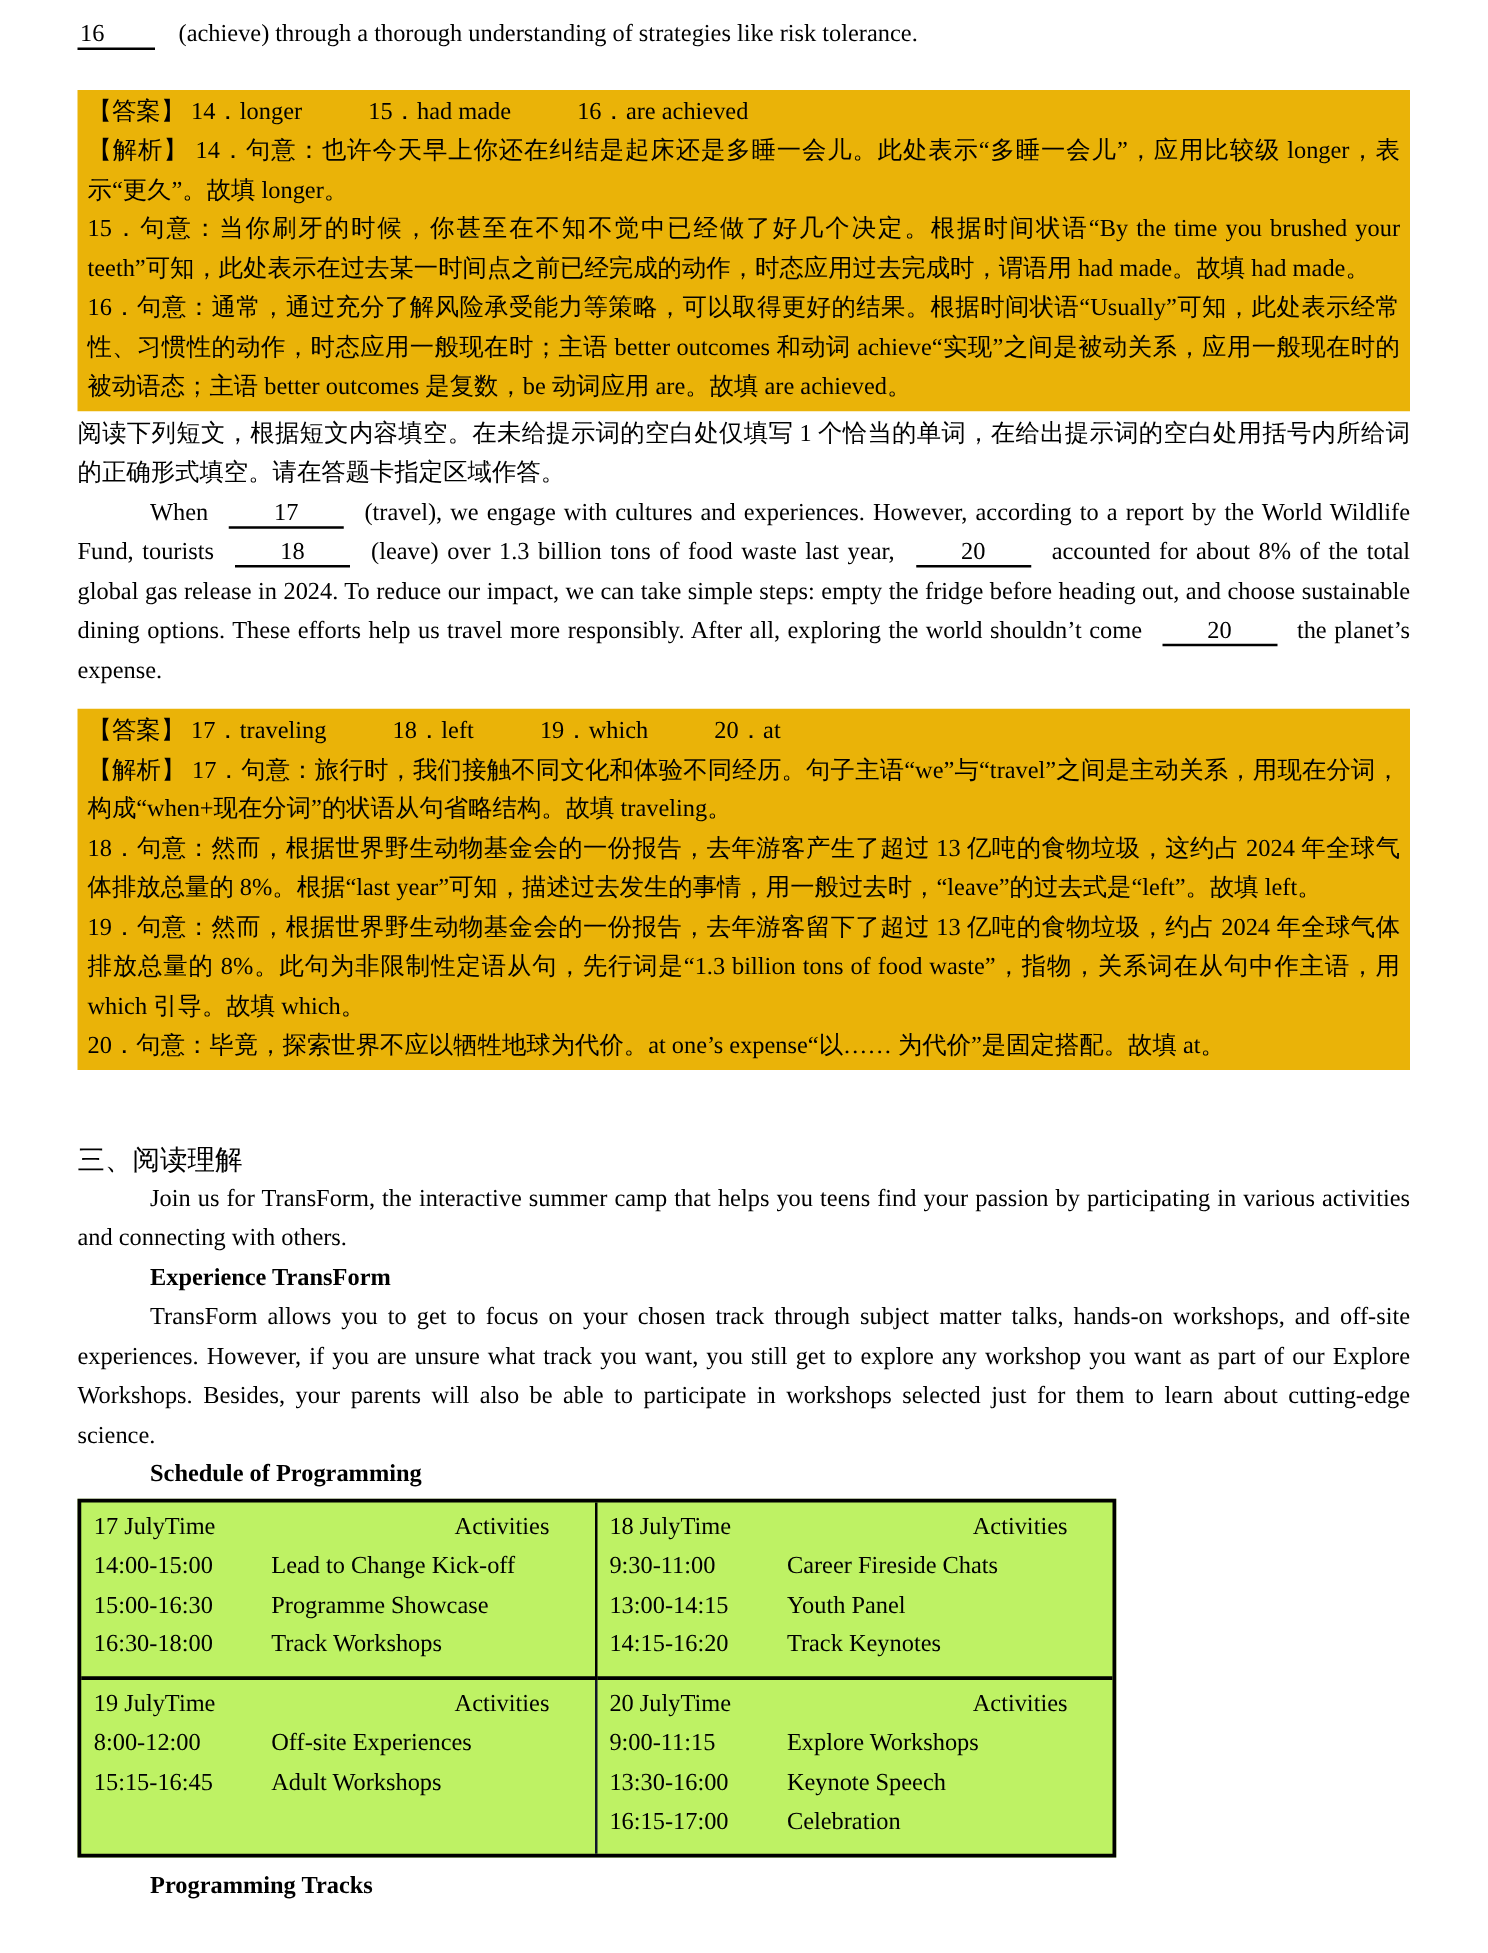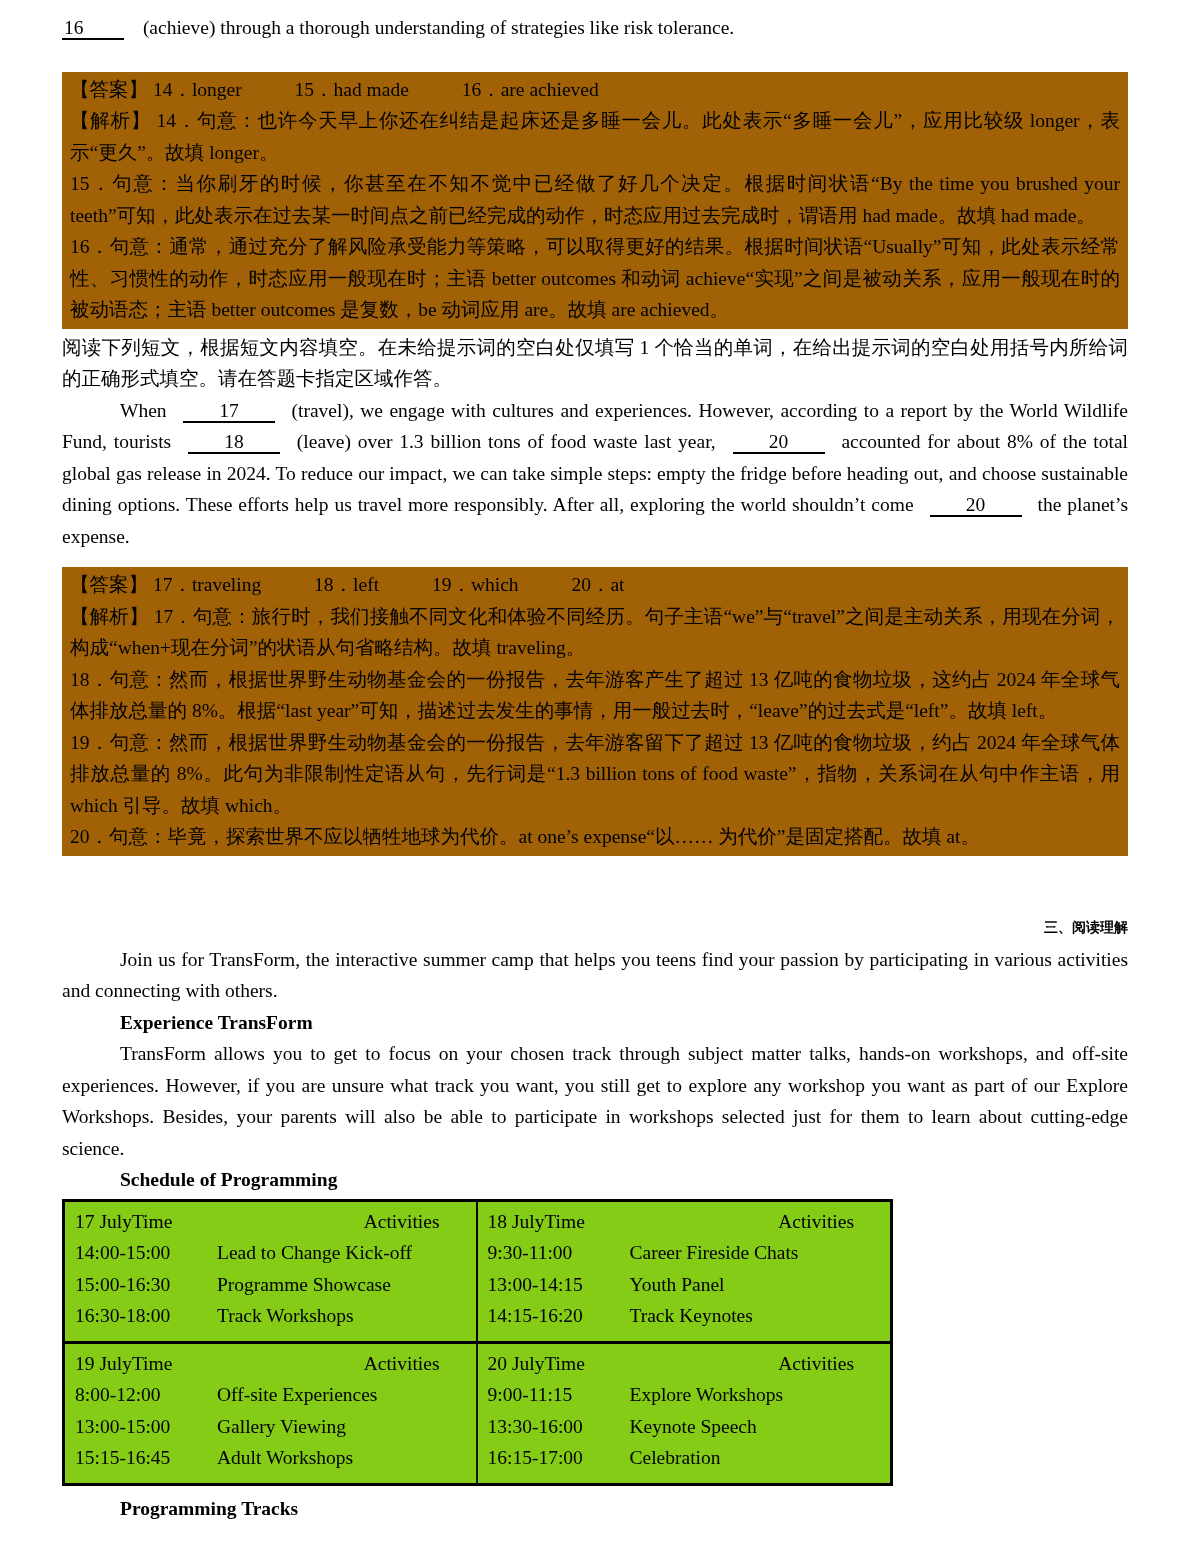--- a/index.html
+++ b/index.html
@@ -20,45 +20,45 @@
     display:inline-block; min-width:92px;
     border-bottom:2px solid #000;
     text-align:center; text-indent:0;
     line-height:20px; margin:0 10px; vertical-align:baseline;
   }
   .blank-left {
     min-width:60px; text-align:left; padding-left:2px; margin:0 14px 0 0;
   }
 
   .answer-block {
-    background:#a16207;
+    background:#eab308;
     padding:2px 8px 3px 8px;
     margin:0;
   }
   .answer-block.second { margin-top:15px; }
   .ans-line { margin:0; }
   .ans { margin-right:48px; }
   .ans:last-child { margin-right:0; }
 
   .cloze-instructions { margin-top:3px; }
 
   .sec-title {
-    font-weight:bold; font-size:14px;
-    margin:56px 0 0 0; line-height:32px;text-align:right;
+    font-weight:normal; font-size:22px;
+    margin:56px 0 0 0; line-height:32px;
   }
   .sub-heading {
     font-weight:bold; margin:0; text-indent:58px;
   }
 
   .schedule-table {
     display:grid; grid-template-columns:1fr 1fr;
     width:831px; box-sizing:border-box;
     border:3px solid #000;
     margin-top:3px;
-    background:#84cc16;
+    background:#bef264;
   }
   .s-cell { padding:4px 6px 9px 10px; box-sizing:border-box; }
   .s-cell.cell-0 { border-right:2px solid #000; border-bottom:3px solid #000; }
   .s-cell.cell-1 { border-bottom:3px solid #000; }
   .s-cell.cell-2 { border-right:2px solid #0f172a; }
   .s-row { display:grid; grid-template-columns:140px 1fr; }
   .s-act-head { text-align:right; padding-right:30px; }
   .s-act { padding-left:2px; }
 
   .tracks-heading { margin-top:7px; }
@@ -172,24 +172,20 @@
     <div class="s-cell cell-2">
       <div class="s-row">
         <span class="s-time">19 JulyTime</span>
         <span class="s-act-head">Activities</span>
       </div>
       <div class="s-row">
         <span class="s-time">8:00-12:00</span>
         <span class="s-act">Off-site Experiences</span>
       </div>
       <div class="s-row">
-        <span class="s-time">13:00-15:00</span>
-        <span class="s-act">Gallery Viewing</span>
-      </div>
-      <div class="s-row">
         <span class="s-time">15:15-16:45</span>
         <span class="s-act">Adult Workshops</span>
       </div>
     </div>
 
     <div class="s-cell cell-3">
       <div class="s-row">
         <span class="s-time">20 JulyTime</span>
         <span class="s-act-head">Activities</span>
       </div>

